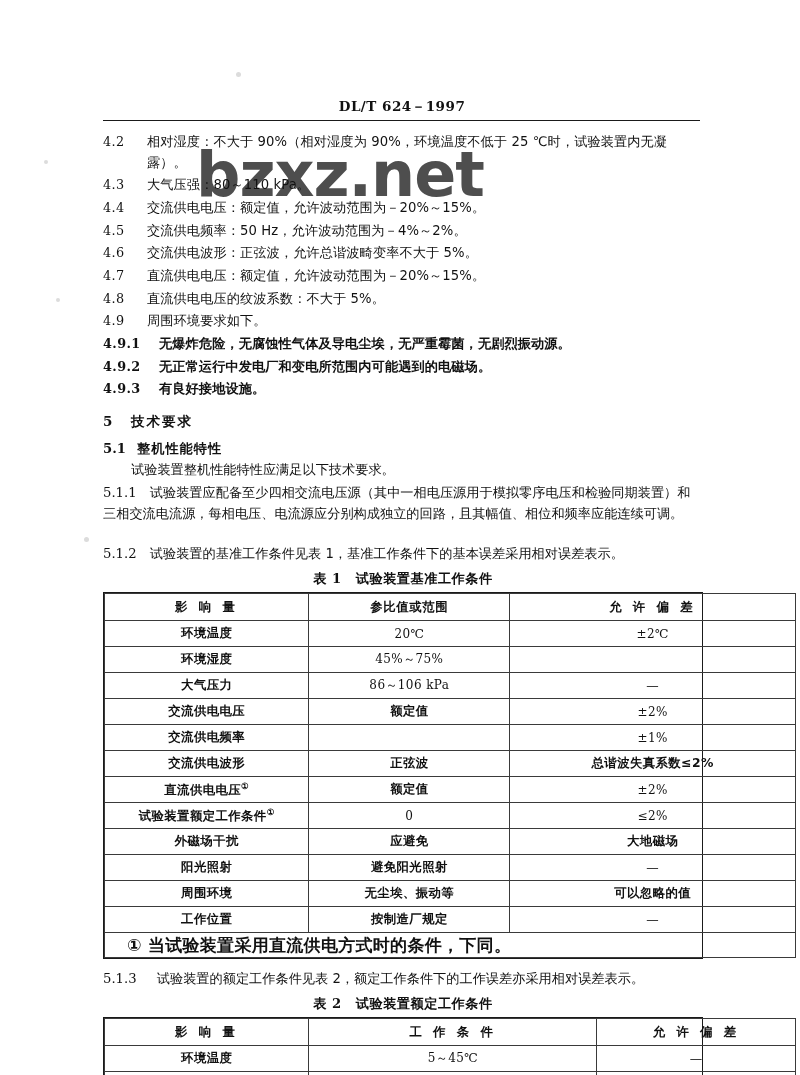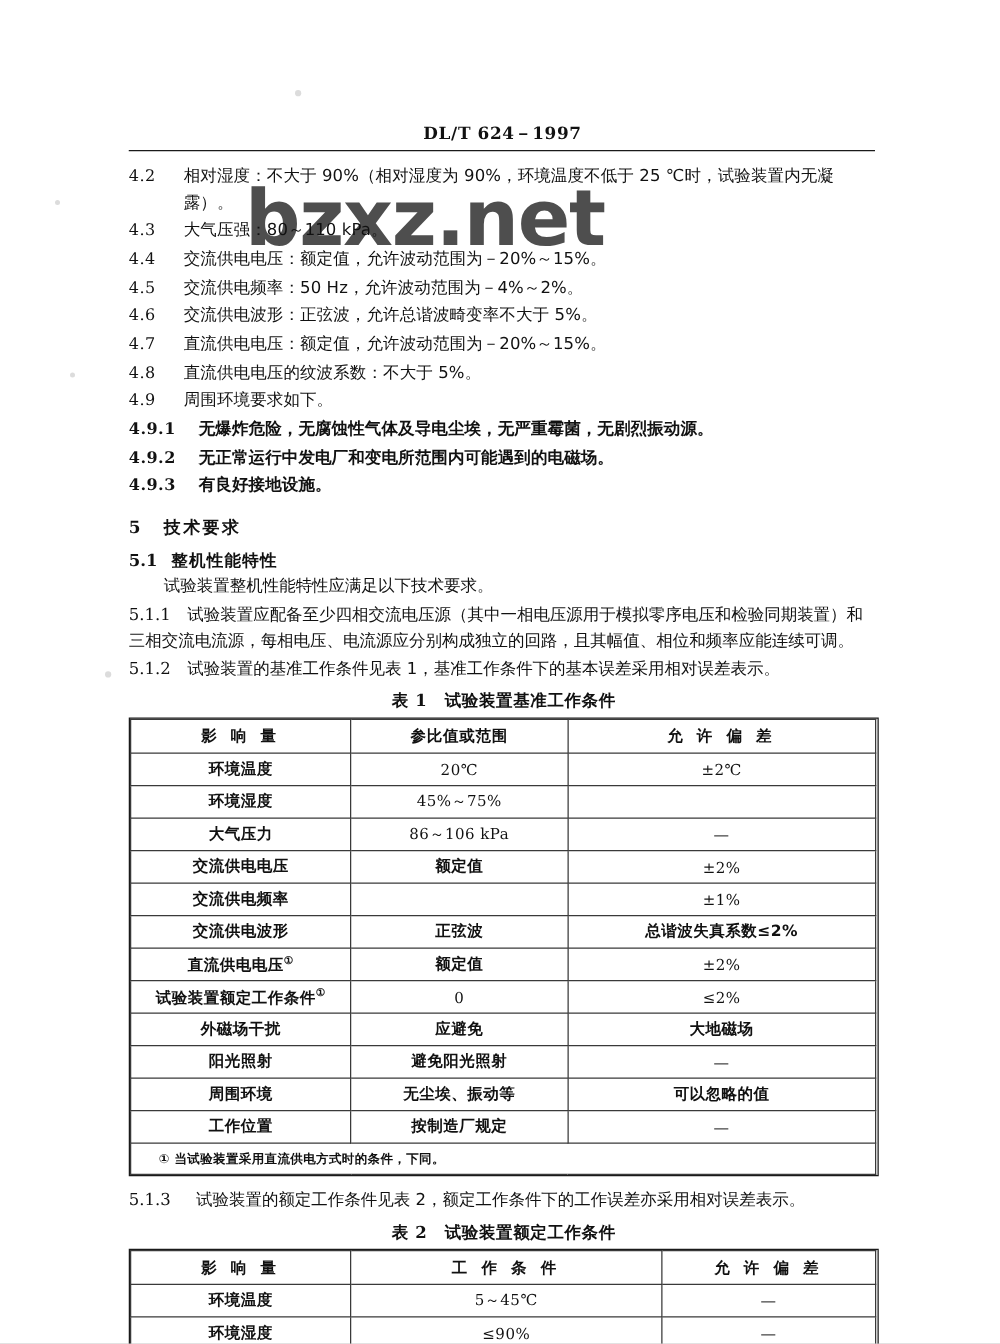--- a/index.html
+++ b/index.html
@@ -137,21 +137,21 @@
   }
   .tbl-caption .capnum {
     font-family: "DejaVu Serif", "Liberation Serif", serif;
     font-weight: bold;
   }
   .tbl-caption .captxt { margin-left: 14px; }
 
   
   table.std {
     border-collapse: collapse;
-    width: 597px;
+    width: 692px;
     font-size: 12.4px;
     table-layout: fixed;
   }
   table.std td, table.std th {
     border: 0.9px solid #3a3a3a;
     text-align: center;
     vertical-align: middle;
     padding: 0;
     height: 25px;
     font-weight: normal;
@@ -172,21 +172,21 @@
   table.std tbody td.valcn {
     font-weight: bold;
     font-size: 12.4px;
   }
   table.std td.dash {
     font-family: "DejaVu Serif", "Liberation Serif", serif;
     font-weight: normal;
   }
   table.std td.footnote {
     text-align: left;
-    font-size: 10px;
+    font-size: 17px;
     font-weight: bold;
     padding-left: 22px;
     letter-spacing: 0.3px;
     height: 24px;
   }
   .sup {
     font-size: 8.5px;
     vertical-align: super;
     font-family: "DejaVu Serif", "Liberation Serif", serif;
   }
@@ -279,21 +279,21 @@
       </div>
 
       <div class="para-indent">试验装置整机性能特性应满足以下技术要求。</div>
 
       <div class="para-wrap">
         <span class="num" style="font-family:'DejaVu Serif','Liberation Serif',serif;">5.1.1</span>
         <span style="margin-left:9px;">试验装置应配备至少四相交流电压源（其中一相电压源用于模拟零序电压和检验同期装置）和</span>
         <span class="cont">三相交流电流源，每相电压、电流源应分别构成独立的回路，且其幅值、相位和频率应能连续可调。</span>
       </div>
 
-      <div class="para-wrap" style="margin-top:1px;">
+      <div class="para-wrap" style="margin-top:19px;">
         <span class="num" style="font-family:'DejaVu Serif','Liberation Serif',serif;">5.1.2</span>
         <span style="margin-left:9px;">试验装置的基准工作条件见表 1，基准工作条件下的基本误差采用相对误差表示。</span>
       </div>
 
       <div class="tbl-caption">
         <span class="capnum">表 1</span><span class="captxt">试验装置基准工作条件</span>
       </div>
 
       <div class="tblwrap outer-frame">
       <table class="std">

